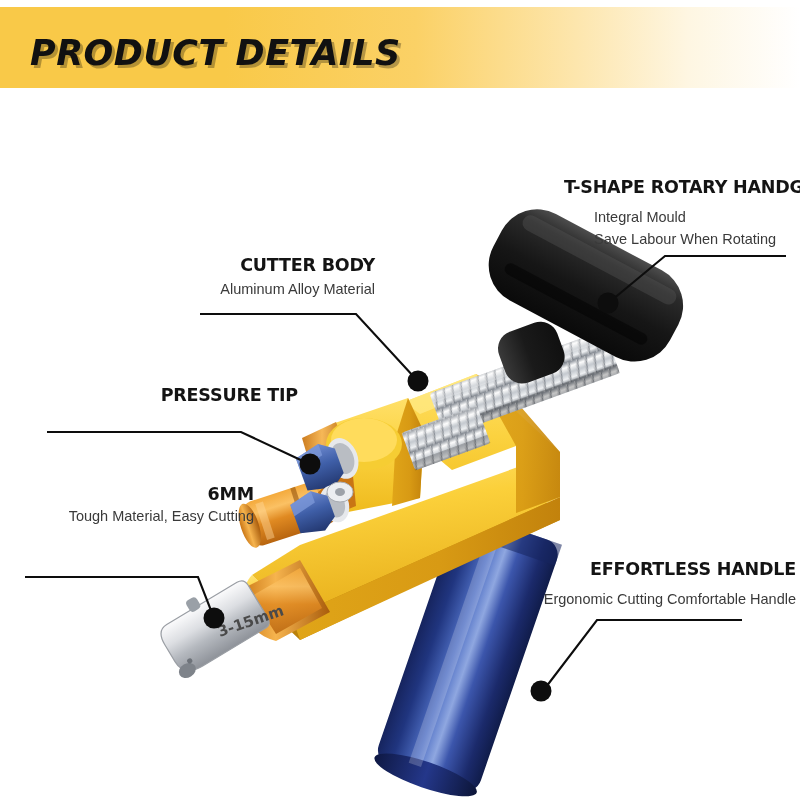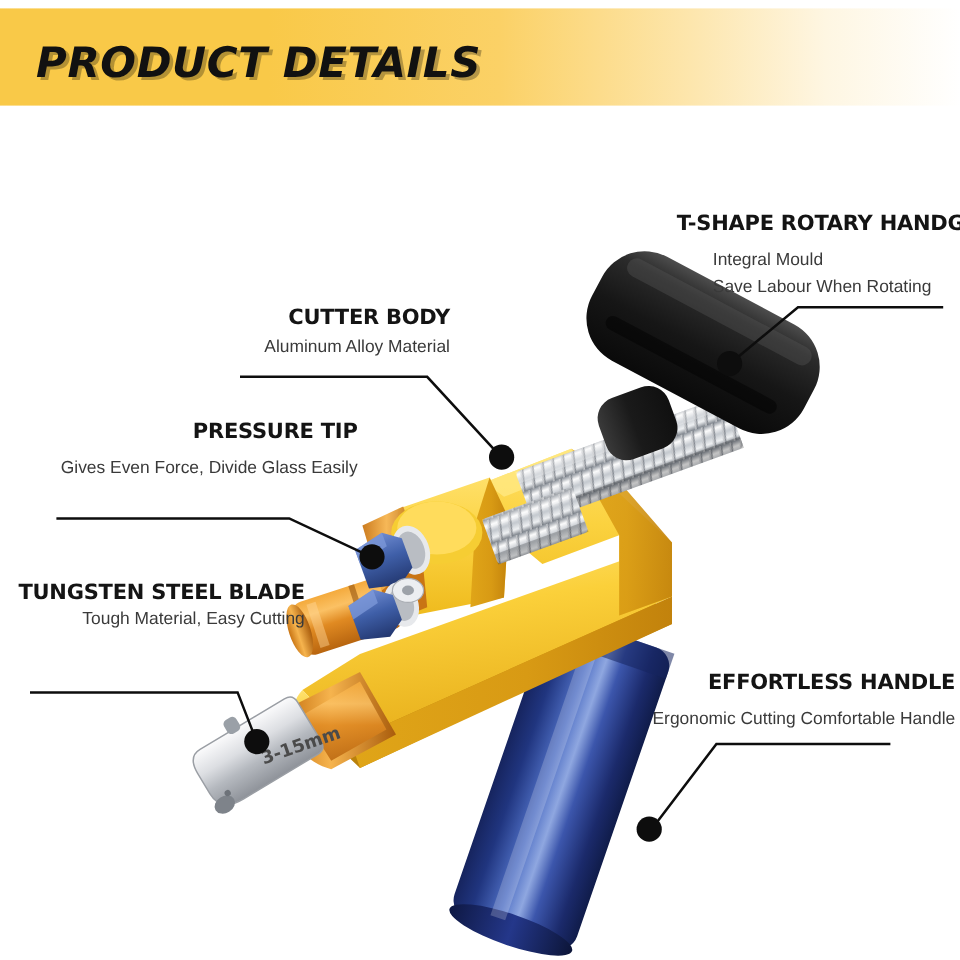--- a/index.html
+++ b/index.html
@@ -273,27 +273,26 @@
     <div class="c-title">T-SHAPE ROTARY HANDGRIP</div>
     <div class="c-sub" style="margin-top:8px;margin-left:30px;">Integral Mould</div>
     <div class="c-sub" style="margin-left:30px;">Save Labour When Rotating</div>
   </div>
 
   <div class="callout align-c" style="left:195px;top:255px;width:180px;">
     <div class="c-title">CUTTER BODY</div>
     <div class="c-sub" style="margin-top:2px;">Aluminum Alloy Material</div>
   </div>
 
-  <div class="callout align-c" style="left:42px;top:350px;width:256px;">
+  <div class="callout align-c" style="left:42px;top:385px;width:256px;">
     <div class="c-title">PRESSURE TIP</div>
-    <div class="c-sub" style="margin-top:8px;">Gives Even Force, Divide Glass Easily</div>
   </div>
 
   <div class="callout align-c" style="left:12px;top:484px;width:242px;">
-    <div class="c-title">TUNGSTEN STEEL BLADE</div>
+    <div class="c-title">6MM</div>
     <div class="c-sub" style="margin-top:0;">Tough Material, Easy Cutting</div>
   </div>
 
   <div class="callout align-c" style="left:528px;top:559px;width:268px;">
     <div class="c-title">EFFORTLESS HANDLE</div>
     <div class="c-sub" style="margin-top:8px;">Ergonomic Cutting Comfortable Handle</div>
   </div>
 
 </div>
 

